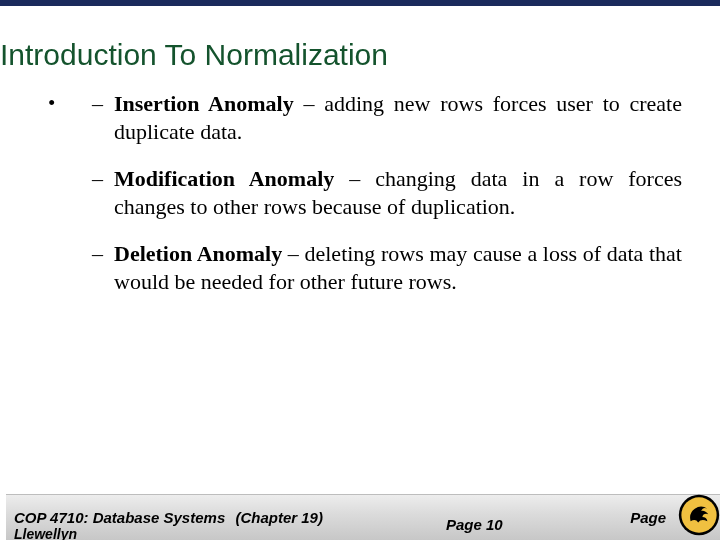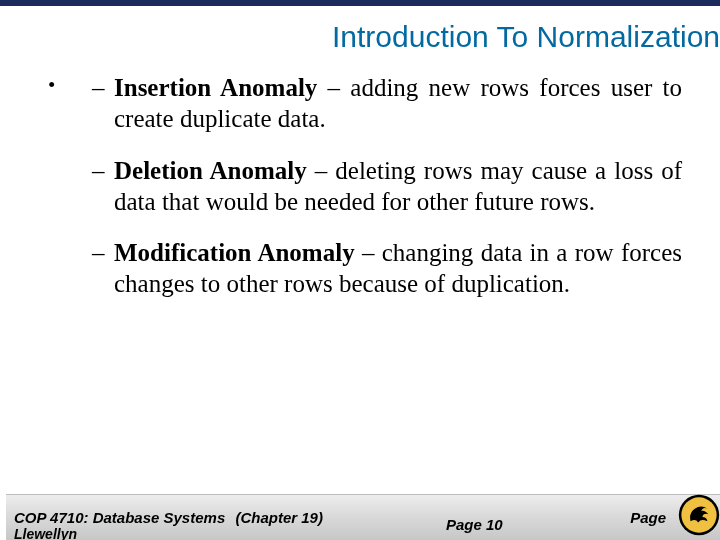--- a/index.html
+++ b/index.html
@@ -10,25 +10,25 @@
     background: #fff;
     position: relative;
     overflow: hidden;
   }
   .topbar {
     height: 6px;
     background: #1a2a5c;
     width: 100%;
   }
   .title {
-    text-align: right;
+    text-align: left;
     font-size: 30px;
-    color: #0369a1;
+    color: #14532d;
     font-family: Arial, Helvetica, sans-serif;
-    margin: 14px 0 10px 0;
+    margin: 32px 0 10px 0;
     font-weight: normal;
   }
   .content {
     padding: 0 38px 0 48px;
     color: #000;
   }
   ul.level1 {
     list-style: none;
   }
   ul.level1 > li {
@@ -46,21 +46,21 @@
     top: 0;
     font-size: 21px;
   }
   ul.level2 {
     list-style: none;
     margin-top: 18px;
   }
   ul.level2 > li {
     position: relative;
     padding-left: 22px;
-    font-size: 25px;
+    font-size: 22px;
     line-height: 1.25;
     margin-left: 20px;
     margin-bottom: 20px;
     text-align: justify;
   }
   ul.level2 > li::before {
     content: "–";
     position: absolute;
     left: 0;
     top: 0;
@@ -119,24 +119,24 @@
 <h1 class="title">Introduction To Normalization</h1>
 
 <div class="content">
   <ul class="level1">
     <li>
       <ul class="level2">
         <li>
           <span class="sub-bold">Insertion Anomaly</span><span> – adding new rows forces user to create duplicate data.</span>
         </li>
         <li>
-          <span class="sub-bold">Deletion Anomaly</span><span> – deleting rows may cause a loss of data that would be needed for other future rows.</span>
+          <span class="sub-bold">Modification Anomaly</span><span> – changing data in a row forces changes to other rows because of duplication.</span>
         </li>
         <li>
-          <span class="sub-bold">Modification Anomaly</span><span> – changing data in a row forces changes to other rows because of duplication.</span>
+          <span class="sub-bold">Deletion Anomaly</span><span> – deleting rows may cause a loss of data that would be needed for other future rows.</span>
         </li>
       </ul>
     </li>
   </ul>
 </div>
 
 <div class="footer">
   <div class="footer-left">
     <span>COP 4710: Database Systems</span>
     <span class="footer-chapter">(Chapter 19)</span>

